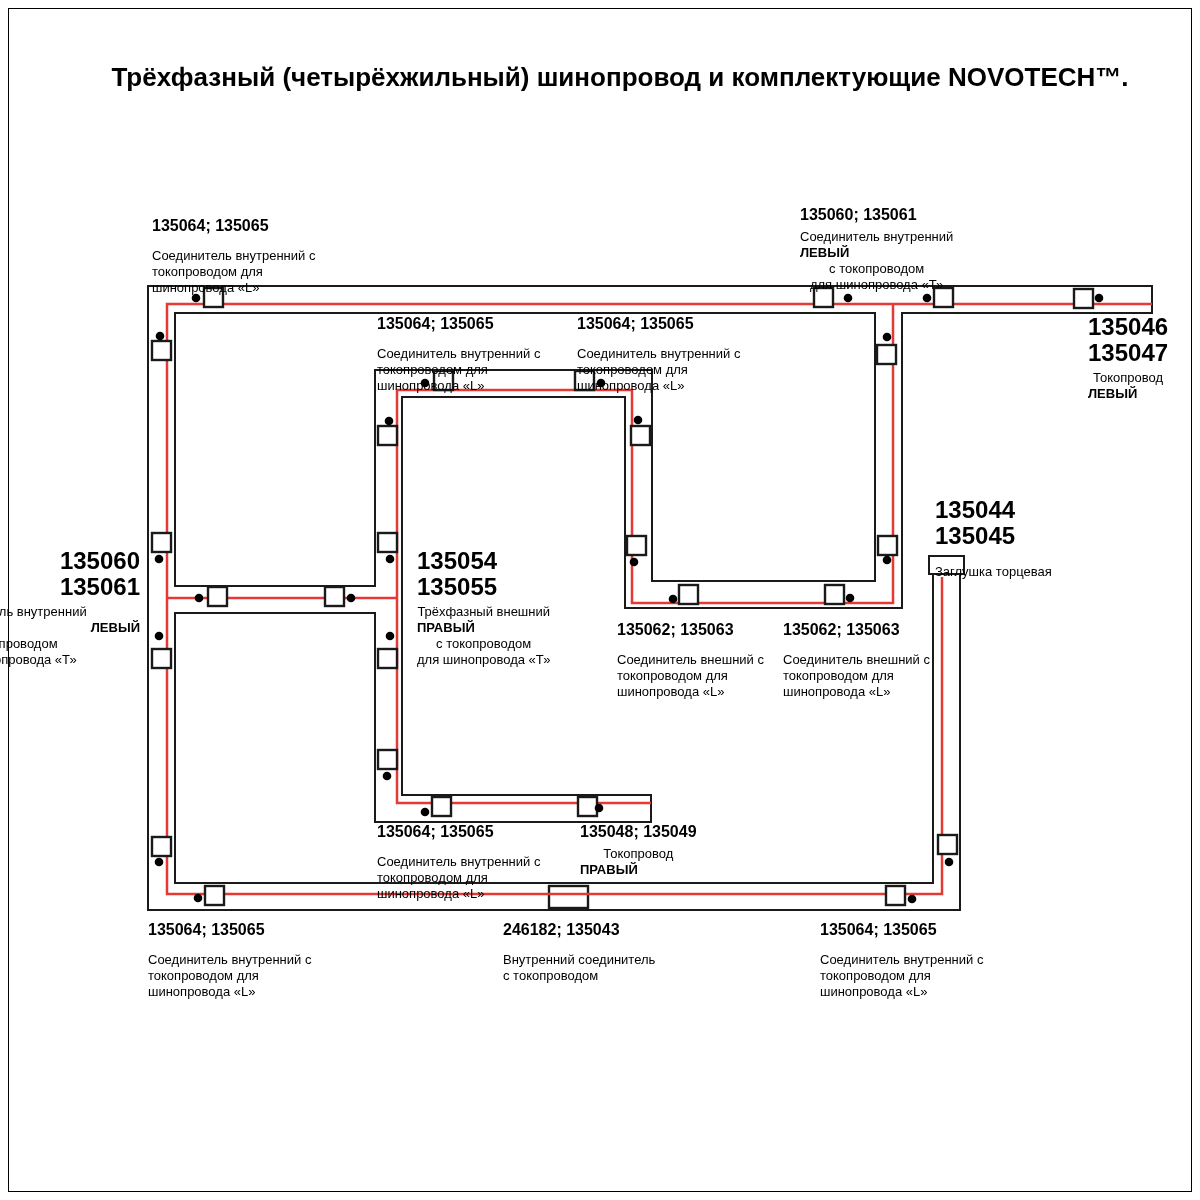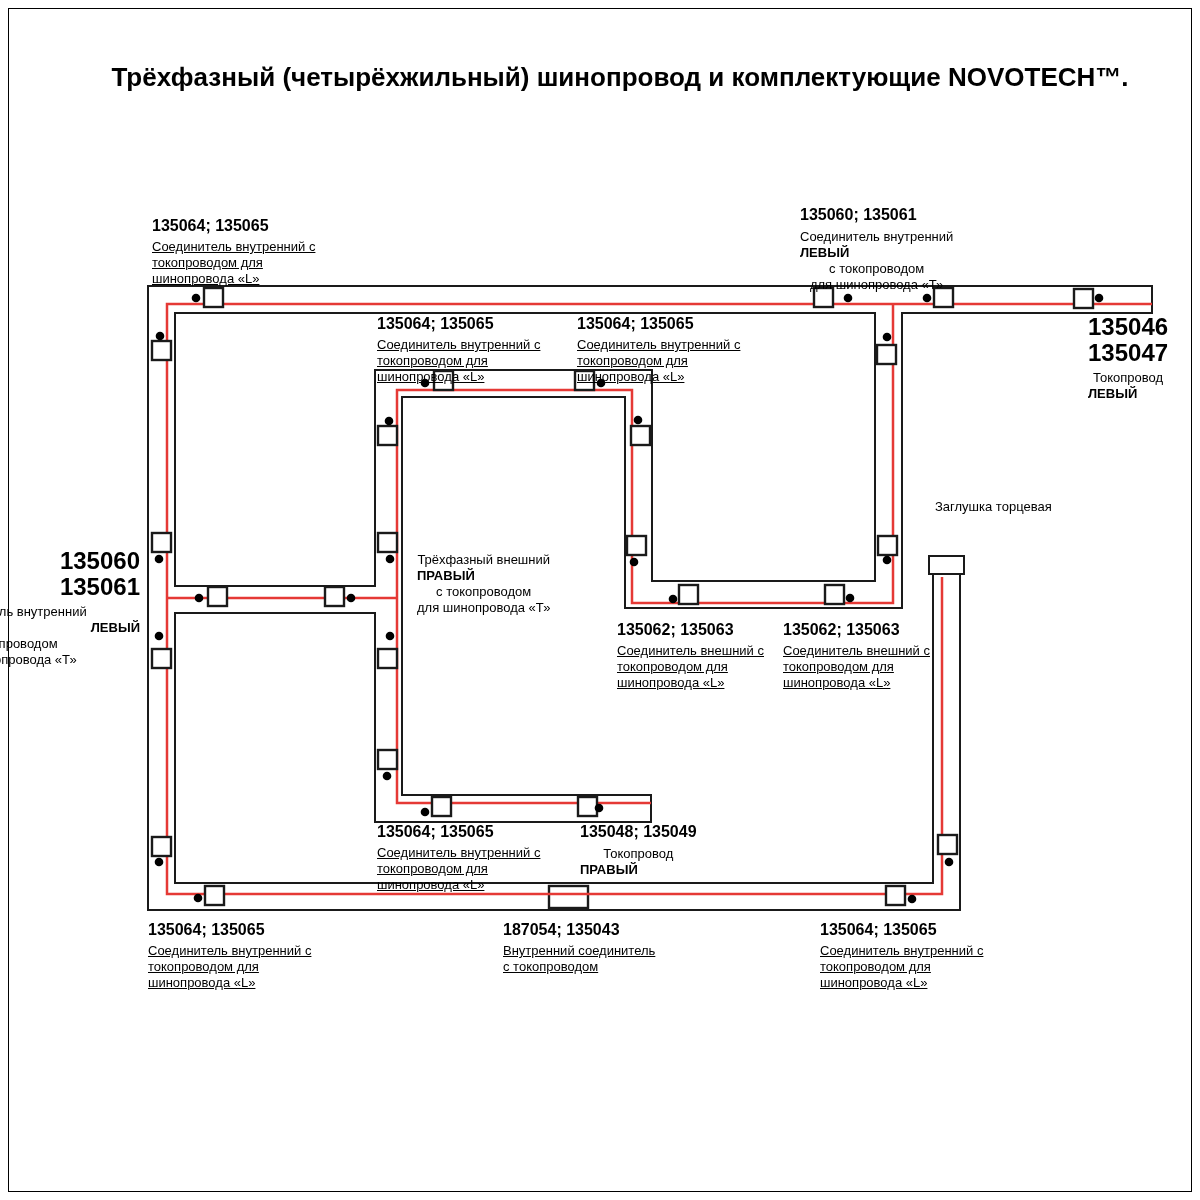--- a/index.html
+++ b/index.html
@@ -6,21 +6,21 @@
   #page{position:relative;width:1200px;height:1200px;background:#fff;
         font-family:"Liberation Sans", sans-serif;overflow:hidden;}
   #frame{position:absolute;left:8px;top:8px;width:1182px;height:1182px;
          border:1.5px solid #000;}
   #diagram-svg{position:absolute;left:0;top:0;}
   .title{position:absolute;width:1200px;text-align:center;font-weight:bold;
          font-size:26px;color:#000;}
   .lbl{position:absolute;color:#000;line-height:16px;}
   .lbl .code{font-size:16px;font-weight:bold;line-height:23px;white-space:nowrap;}
   .lbl .code2{font-size:24px;font-weight:bold;line-height:26px;white-space:pre-line;}
-  .lbl .desc{font-size:13px;margin-top:2px;white-space:pre-line;text-decoration:underline;}
+  .lbl .desc{font-size:13px;margin-top:11px;white-space:pre-line;}
   .lbl .dline{font-size:13px;white-space:nowrap;text-align:center;}
   .lbl .dbold{font-size:13px;font-weight:bold;white-space:nowrap;}
   .ralign{text-align:right;}
 </style>
 </head>
 <body>
 
 <div id="page">
   <div id="frame"></div>
 
@@ -142,20 +142,22 @@
   <div class="lbl ralign" style="right:1060px;top:548px;width:260px;">
     <div class="code2">135060
 135061</div>
     <div class="dline" style="margin-top:4px;">Соединитель внутренний</div>
     <div class="dbold">ЛЕВЫЙ</div>
     <div class="dline">с токопроводом</div>
     <div class="dline">для шинопровода «Т»</div>
   </div>
 
   <div class="lbl" style="left:417px;top:548px;">
+    <div class="code2">135054
+135055</div>
     <div class="dline" style="margin-top:4px;">Трёхфазный внешний</div>
     <div class="dbold">ПРАВЫЙ</div>
     <div class="dline">с токопроводом</div>
     <div class="dline">для шинопровода «Т»</div>
   </div>
 
   <div class="lbl" style="left:617px;top:618px;">
     <div class="code">135062; 135063</div>
     <div class="desc">Соединитель внешний с
 токопроводом для
@@ -163,21 +165,23 @@
   </div>
 
   <div class="lbl" style="left:783px;top:618px;">
     <div class="code">135062; 135063</div>
     <div class="desc">Соединитель внешний с
 токопроводом для
 шинопровода «L»</div>
   </div>
 
   <div class="lbl" style="left:935px;top:497px;">
-    <div class="dline" style="margin-top:2px;">Заглушка торцевая</div>
+    <div class="code2">135044
+135045</div>
+    <div class="dline" style="margin-top:15px;">Заглушка торцевая</div>
   </div>
 
   <div class="lbl" style="left:377px;top:820px;">
     <div class="code">135064; 135065</div>
     <div class="desc">Соединитель внутренний с
 токопроводом для
 шинопровода «L»</div>
   </div>
 
   <div class="lbl" style="left:580px;top:820px;">
@@ -187,21 +191,21 @@
   </div>
 
   <div class="lbl" style="left:148px;top:918px;">
     <div class="code">135064; 135065</div>
     <div class="desc">Соединитель внутренний с
 токопроводом для
 шинопровода «L»</div>
   </div>
 
   <div class="lbl" style="left:503px;top:918px;">
-    <div class="code">187054; 135043</div>
+    <div class="code">246182; 135043</div>
     <div class="desc">Внутренний соединитель
 с токопроводом</div>
   </div>
 
   <div class="lbl" style="left:820px;top:918px;">
     <div class="code">135064; 135065</div>
     <div class="desc">Соединитель внутренний с
 токопроводом для
 шинопровода «L»</div>
   </div>

